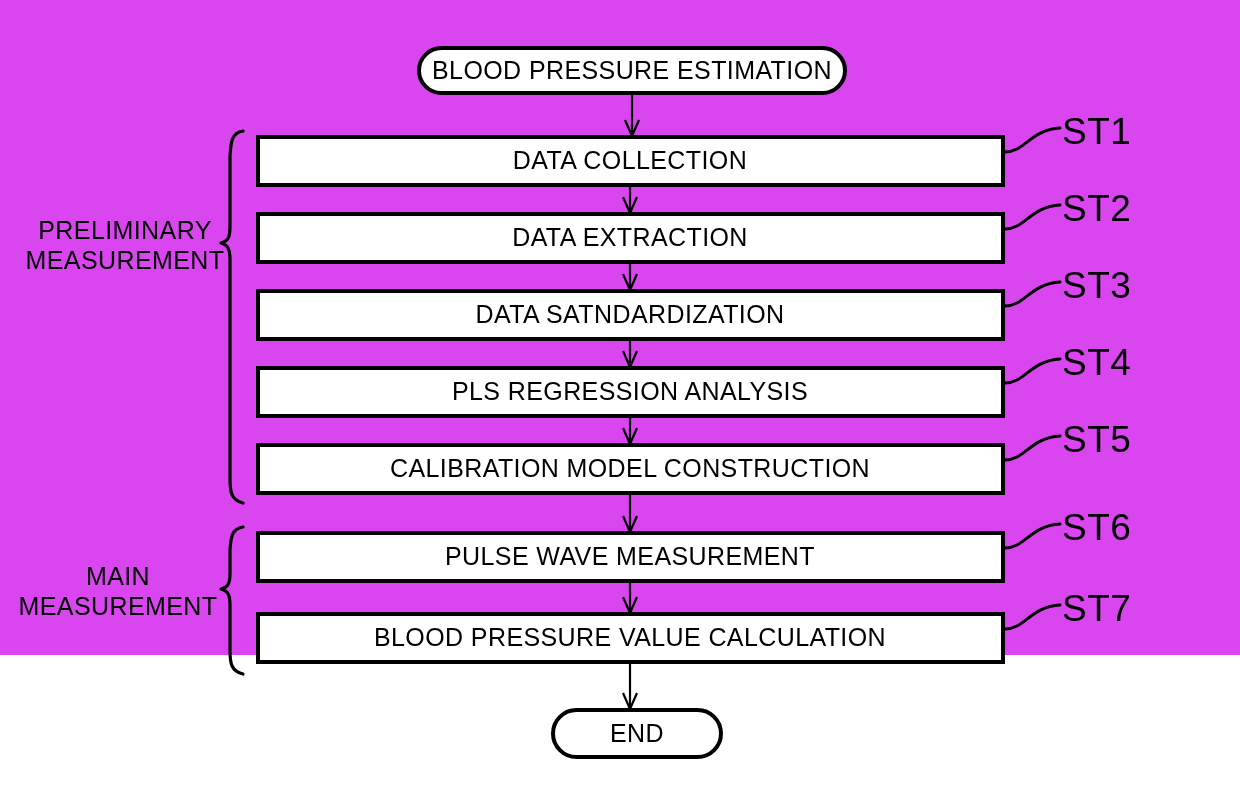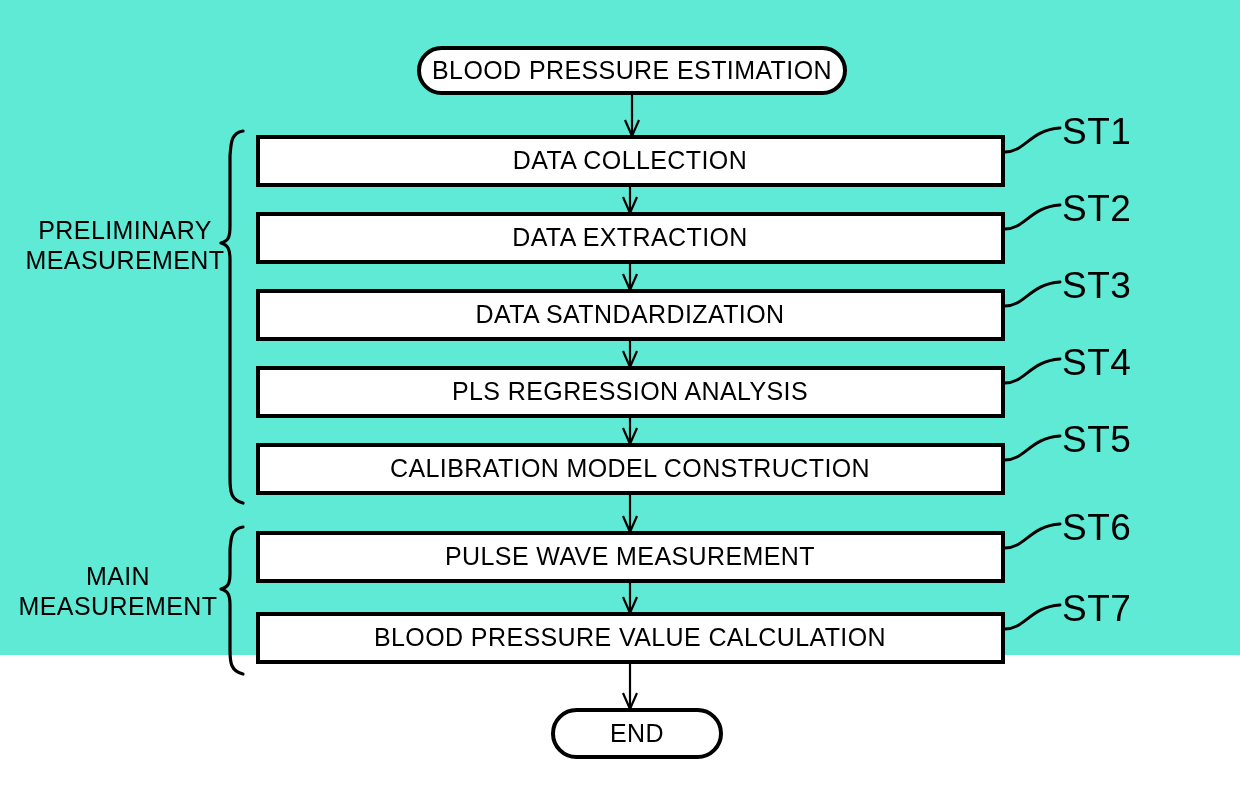--- a/index.html
+++ b/index.html
@@ -10,21 +10,21 @@
   body {
     width: 1240px;
     height: 796px;
     font-family: "Liberation Sans", sans-serif;
     overflow: hidden;
   }
   #flowchart-root {
     position: relative;
     width: 1240px;
     height: 655px;
-    background: #5eead4;
+    background: #d946ef;
   }
   #flow-svg {
     position: absolute;
     top: 0;
     left: 0;
     width: 1240px;
     height: 796px;
   }
   .node-text {
     font-family: "Liberation Sans", sans-serif;

